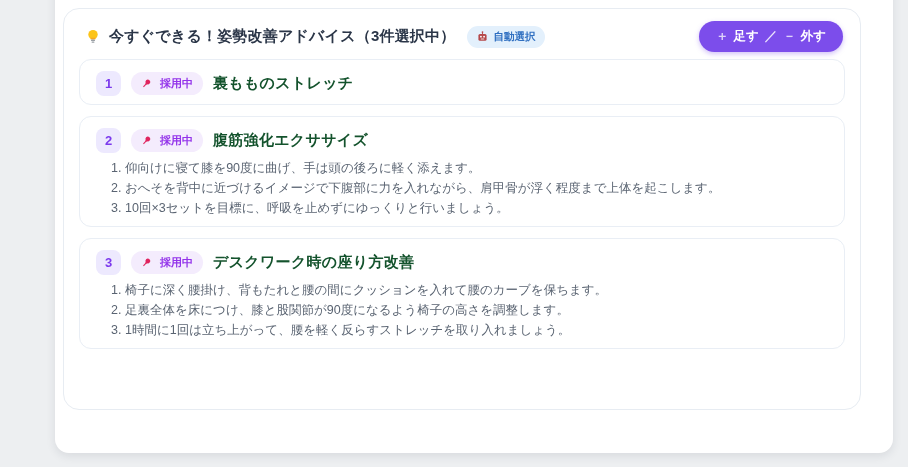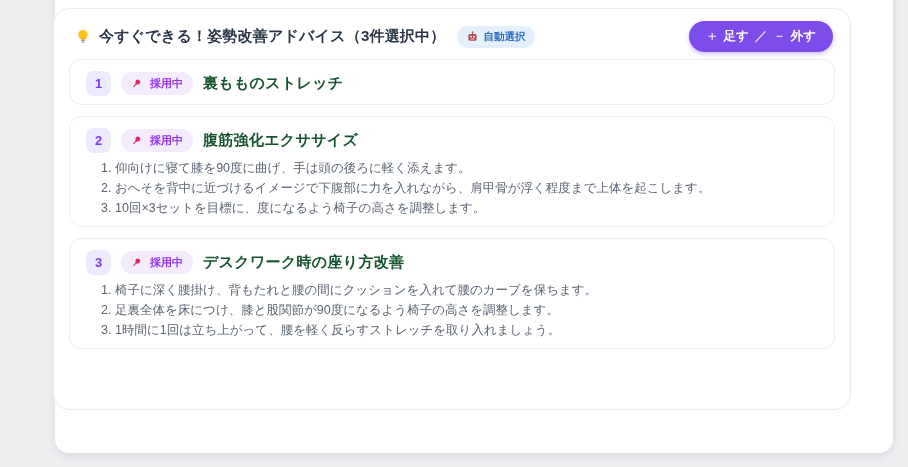--- a/index.html
+++ b/index.html
@@ -13,21 +13,21 @@
   .panel {
     position: absolute;
     left: 55px; top: -22px;
     width: 838px; height: 475px;
     background: #ffffff;
     border-radius: 14px;
     box-shadow: 0 3px 10px rgba(30,41,59,.10);
   }
   .advice-card {
     position: absolute;
-    left: 53px; top: 8px;
+    left: 63px; top: 8px;
     width: 798px; height: 402px;
     background: #ffffff;
     border: 1px solid #e7ecf2;
     border-radius: 16px;
     padding: 14px 15px 12px 15px;
   }
   .advice-header {
     display: flex;
     align-items: center;
     height: 27px;
@@ -201,21 +201,21 @@
               </g>
             </svg>
           </span>
           <span>採用中</span>
         </span>
         <span class="item-title">腹筋強化エクササイズ</span>
       </div>
       <ol class="steps">
         <li>仰向けに寝て膝を90度に曲げ、手は頭の後ろに軽く添えます。</li>
         <li>おへそを背中に近づけるイメージで下腹部に力を入れながら、肩甲骨が浮く程度まで上体を起こします。</li>
-        <li>10回×3セットを目標に、度になるよう椅子の高さを調整します。</li>
+        <li>10回×3セットを目標に、呼吸を止めずにゆっくりと行いましょう。</li>
       </ol>
     </div>
 
     <div class="item-card">
       <div class="item-head">
         <span class="num-badge">3</span>
         <span class="status-badge">
           <span class="icon">
             <svg width="11" height="11" viewBox="0 0 16 16">
               <g transform="rotate(42 8 8)">

